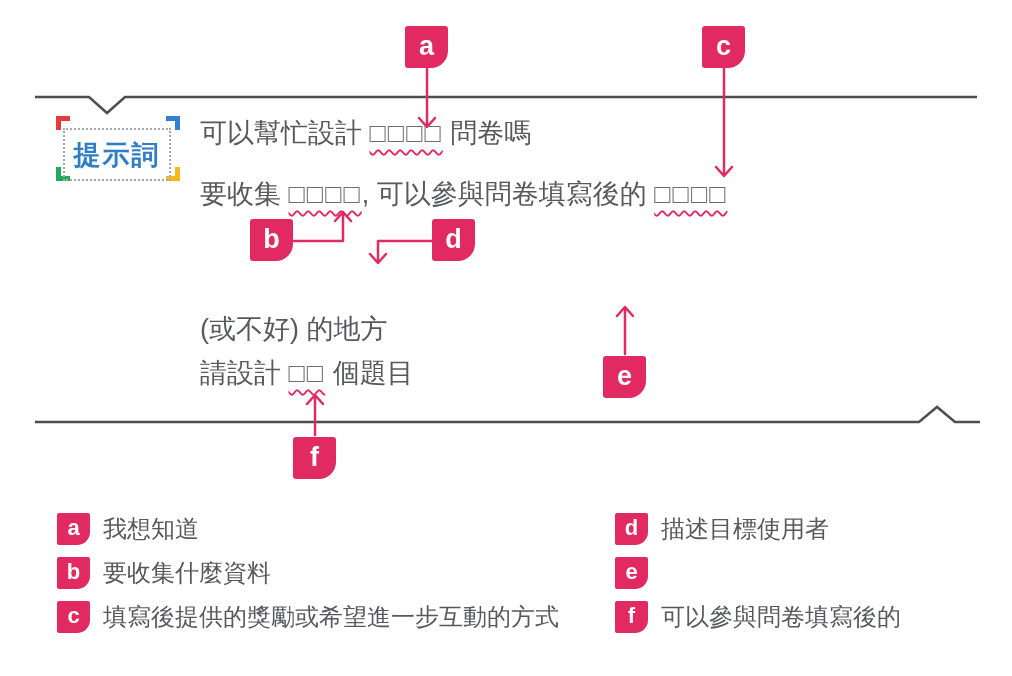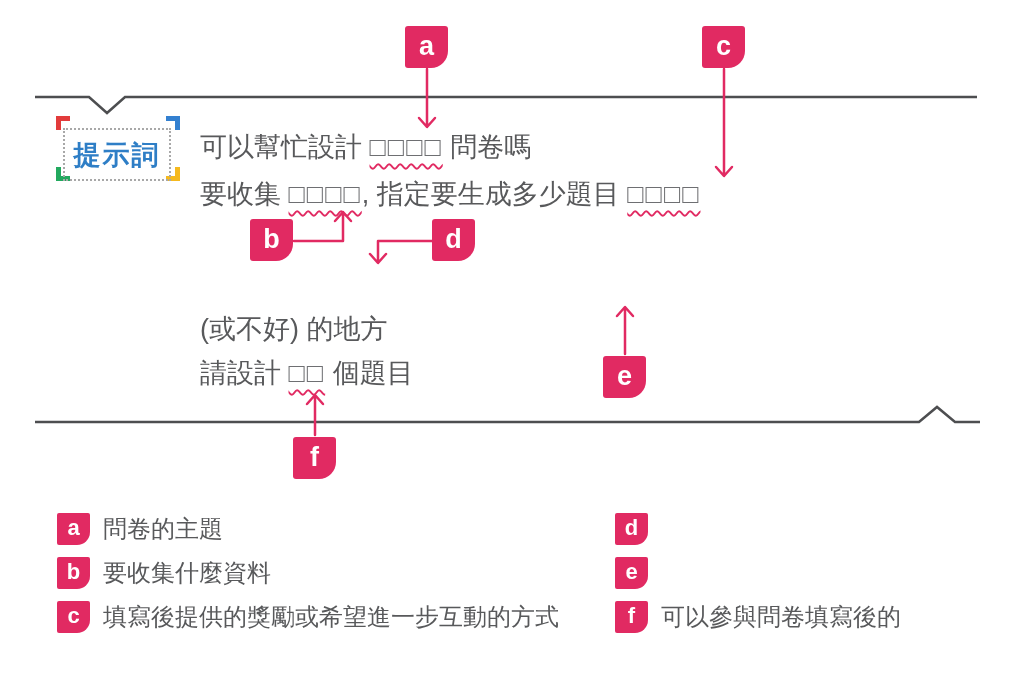--- a/index.html
+++ b/index.html
@@ -96,44 +96,45 @@
     <div class="label-box">提示詞</div>
   </div>
 
   <div class="tag" style="left:405px; top:26px;">a</div>
   <div class="tag" style="left:702px; top:26px;">c</div>
   <div class="tag" style="left:250px; top:219px;">b</div>
   <div class="tag" style="left:432px; top:219px;">d</div>
   <div class="tag" style="left:603px; top:356px;">e</div>
   <div class="tag" style="left:293px; top:437px;">f</div>
 
-  <div class="line" style="left:200px; top:130px;"><span>可以幫忙設計 </span><span class="blank">□□□□</span><span> 問卷嗎</span></div>
+  <div class="line" style="left:200px; top:116px;"><span>可以幫忙設計 </span><span class="blank">□□□□</span><span> 問卷嗎</span></div>
 
-  <div class="line" style="left:200px; top:177px;"><span>要收集 </span><span class="blank">□□□□</span><span>, 指定要生成多少題目 </span><span class="blank">□□□□</span></div>
+  <div class="line" style="left:200px; top:177px;"><span>要收集 </span><span class="blank">□□□□</span><span>, 可以參與問卷填寫後的 </span><span class="blank">□□□□</span></div>
 
 
   <div class="line" style="left:200px; top:356px;"><span>請設計 </span><span class="blank">□□</span><span> 個題目</span></div>
 
   <div class="line" style="left:200px; top:312px;">(或不好) 的地方</div>
 
   <div class="legend-item" style="left:57px; top:513px;">
     <span class="tag-sm">a</span>
-    <span class="legend-text">問卷的主題</span>
+    <span class="legend-text">我想知道</span>
   </div>
   <div class="legend-item" style="left:57px; top:557px;">
     <span class="tag-sm">b</span>
     <span class="legend-text">要收集什麼資料</span>
   </div>
   <div class="legend-item" style="left:57px; top:601px;">
     <span class="tag-sm">c</span>
     <span class="legend-text">填寫後提供的獎勵或希望進一步互動的方式</span>
   </div>
 
   <div class="legend-item" style="left:615px; top:513px;">
     <span class="tag-sm">d</span>
+    <span class="legend-text">描述目標使用者</span>
   </div>
   <div class="legend-item" style="left:615px; top:557px;">
     <span class="tag-sm">e</span>
   </div>
   <div class="legend-item" style="left:615px; top:601px;">
     <span class="tag-sm">f</span>
     <span class="legend-text">可以參與問卷填寫後的</span>
   </div>
 
 </div>

